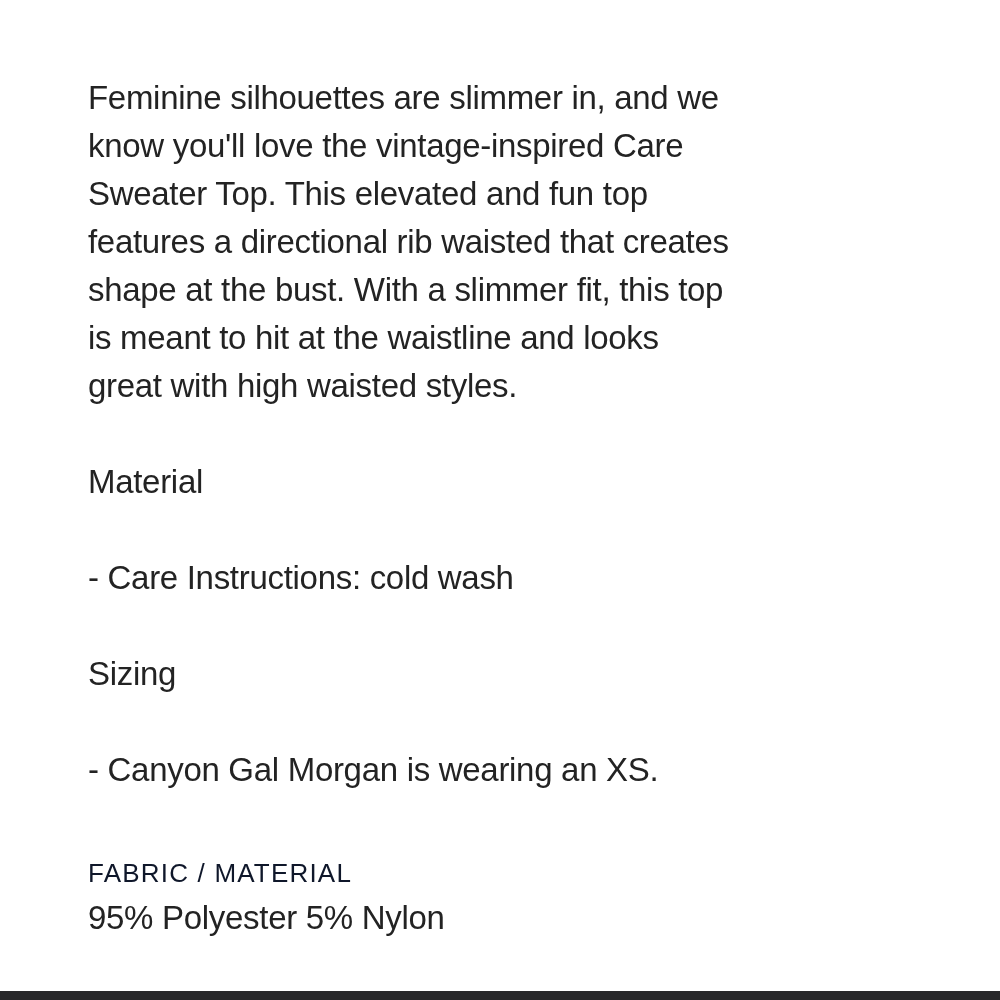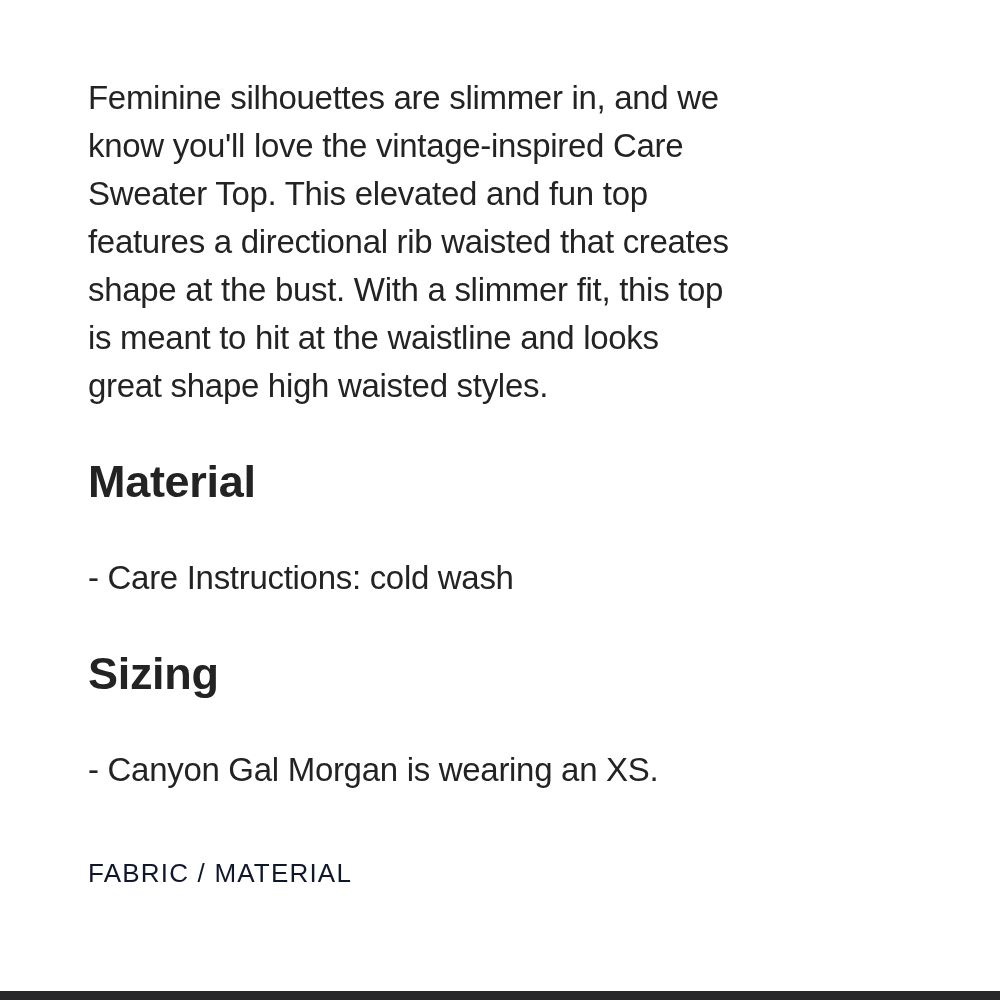--- a/index.html
+++ b/index.html
@@ -26,24 +26,24 @@
     line-height: 48px;
     letter-spacing: -0.3px;
   }
   .text-block .line {
     white-space: nowrap;
   }
   .gap {
     margin-top: 48px;
   }
   .section-heading {
-    font-size: 45px;
+    font-size: 33px;
     line-height: 48px;
     letter-spacing: -0.3px;
-    font-weight: 700;
+    font-weight: 400;
   }
   .spec {
     margin-top: 62px;
   }
   .spec-label {
     font-size: 26px;
     line-height: 34px;
     color: #0f172a;
     letter-spacing: 1.2px;
   }
@@ -68,34 +68,35 @@
 
 <div class="content">
 
   <div class="text-block">
     <div class="line">Feminine silhouettes are slimmer in, and we</div>
     <div class="line">know you'll love the vintage-inspired Care</div>
     <div class="line">Sweater Top. This elevated and fun top</div>
     <div class="line">features a directional rib waisted that creates</div>
     <div class="line">shape at the bust. With a slimmer fit, this top</div>
     <div class="line">is meant to hit at the waistline and looks</div>
-    <div class="line">great shape high waisted styles.</div>
+    <div class="line">great with high waisted styles.</div>
   </div>
 
   <div class="section-heading gap">Material</div>
 
   <div class="text-block gap">
     <div class="line">- Care Instructions: cold wash</div>
   </div>
 
   <div class="section-heading gap">Sizing</div>
 
   <div class="text-block gap">
     <div class="line">- Canyon Gal Morgan is wearing an XS.</div>
   </div>
 
   <div class="spec">
     <div class="spec-label">FABRIC / MATERIAL</div>
+    <div class="spec-value">95% Polyester 5% Nylon</div>
   </div>
 
 </div>
 
 <div class="bottom-bar"></div>
 
 </body></html>

